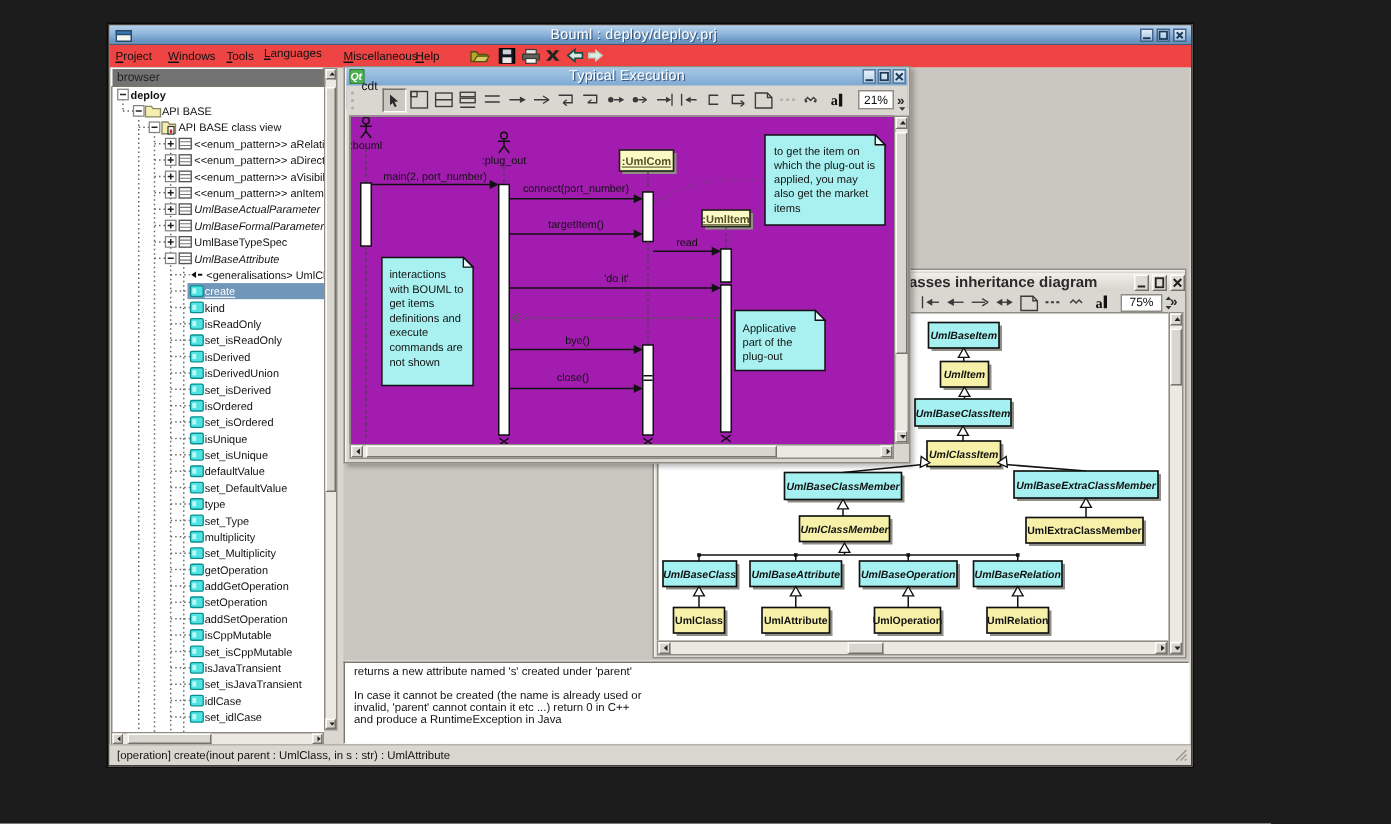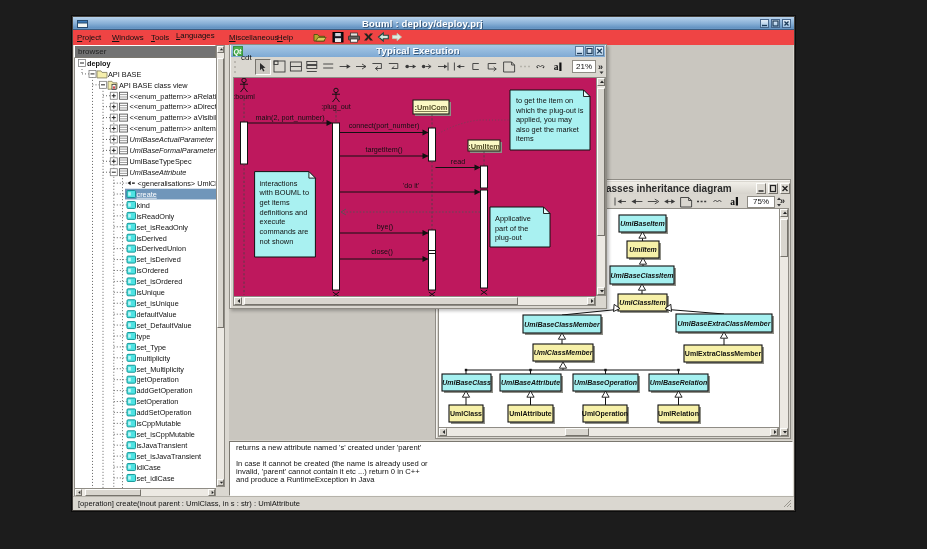--- a/index.html
+++ b/index.html
@@ -1,19 +1,19 @@
 <!DOCTYPE html>
 <html><head><meta charset="utf-8"><style>
 *{margin:0;padding:0;box-sizing:border-box}
 html,body{width:927px;height:549px;overflow:hidden}
 body{background:#1c1c1c;font-family:"Liberation Sans",sans-serif;position:relative}
 .abs{position:absolute}
 .sb{position:absolute;border:1px solid #8f8c85}
 .sbtn{position:absolute;background:#d9d6cf;border:1px solid;border-color:#fdfdfb #76736c #76736c #fdfdfb;display:flex;align-items:center;justify-content:center}
-.ttl{font-weight:bold;font-size:10px;color:#fff;text-shadow:0.8px 0.8px 0 #3a5a7c;letter-spacing:0.2px}
+.ttl{font-weight:normal;font-size:10px;color:#fff;text-shadow:0.8px 0.8px 0 #3a5a7c;letter-spacing:0.2px}
 .menu u{text-decoration:underline}
 </style></head><body>
 <div class="abs" style="left:72px;top:16px;width:723px;height:495px;background:#dad7d0;border:1px solid #45423e;box-shadow:0 0 0 1px #0c0c0c"></div>
 <div class="abs" style="left:73px;top:17px;width:721px;height:13px;background:linear-gradient(#b7d2ec,#87afd6 55%,#6493c2 90%,#6d9ac8);border-bottom:1px solid #3c5c80">
     <div class="abs ttl" style="left:0;right:0;top:1px;text-align:center;font-size:9.5px;padding-right:22px">Bouml : deploy/deploy.prj</div>
     <svg class="abs" style="left:4px;top:3px" width="11" height="8">
       <rect x="0.5" y="0.5" width="10" height="7" fill="#f4f6f2" stroke="#274a6d"></rect>
       <rect x="0.5" y="0.5" width="10" height="2.5" fill="#3c7ab8" stroke="#274a6d"></rect>
     </svg>
     <div class="abs" style="left:687px;top:2px;width:9px;height:9px;background:linear-gradient(#e4eef8,#9cc0e2);border:1px solid #46658a"></div>
@@ -501,21 +501,21 @@
     <circle cx="265.40000000000003" cy="8.5" r="0.8" fill="#3a3a3a"></circle>
     <circle cx="271.40000000000003" cy="8.5" r="0.8" fill="#3a3a3a"></circle>
     <text x="281.8" y="11" font-size="9.5" font-weight="bold" fill="#111" font-family="Liberation Serif">a</text>
     <rect x="287.3" y="3.5" width="2.2" height="8.5" fill="#111"></rect>
   </svg>
 <div class="abs" style="left:572px;top:60px;width:24px;height:13px;background:#fff;border:1px solid #8f8c85;font-size:8px;color:#111;text-align:center;line-height:12px">21%</div>
 <div class="abs" style="left:598px;top:62px;font-size:9px;color:#222;font-weight:bold">»</div>
 <svg class="abs" style="left:598px;top:70px" width="8" height="6">
     <path d="M1.5 1.5 l2 2.4 l2 -2.4 z" fill="#333"></path>
   </svg>
-<div class="abs" style="left:233px;top:77px;width:363px;height:219px;background:#be185d;border:1px solid #8f8c85;border-right:none;border-bottom:none;overflow:hidden">
+<div class="abs" style="left:233px;top:77px;width:363px;height:219px;background:#a21caf;border:1px solid #8f8c85;border-right:none;border-bottom:none;overflow:hidden">
     <svg width="363" height="220" viewBox="0 0 363 220" style="position:absolute;left:-1px;top:-2px">
       <circle cx="11" cy="4.4" r="2.2" fill="none" stroke="#111" stroke-width="1"></circle>
       <line x1="11" y1="6.6" x2="11" y2="11.5" stroke="#111" stroke-width="1"></line>
       <line x1="7" y1="8.2" x2="15" y2="8.2" stroke="#111" stroke-width="1"></line>
       <line x1="11" y1="11.5" x2="7.5" y2="16" stroke="#111" stroke-width="1"></line>
       <line x1="11" y1="11.5" x2="14.5" y2="16" stroke="#111" stroke-width="1"></line>
       <text x="11" y="23" font-size="7.2" fill="#111" text-anchor="middle">:bouml</text>
       <line x1="11" y1="23" x2="11" y2="46" stroke="#444" stroke-width="0.8" stroke-dasharray="2.2,2"></line>
       <rect x="7.5" y="46" width="7" height="42" fill="#fff" stroke="#111" stroke-width="1"></rect>
       <line x1="11" y1="88" x2="11" y2="219" stroke="#444" stroke-width="0.8" stroke-dasharray="2.2,2"></line>

